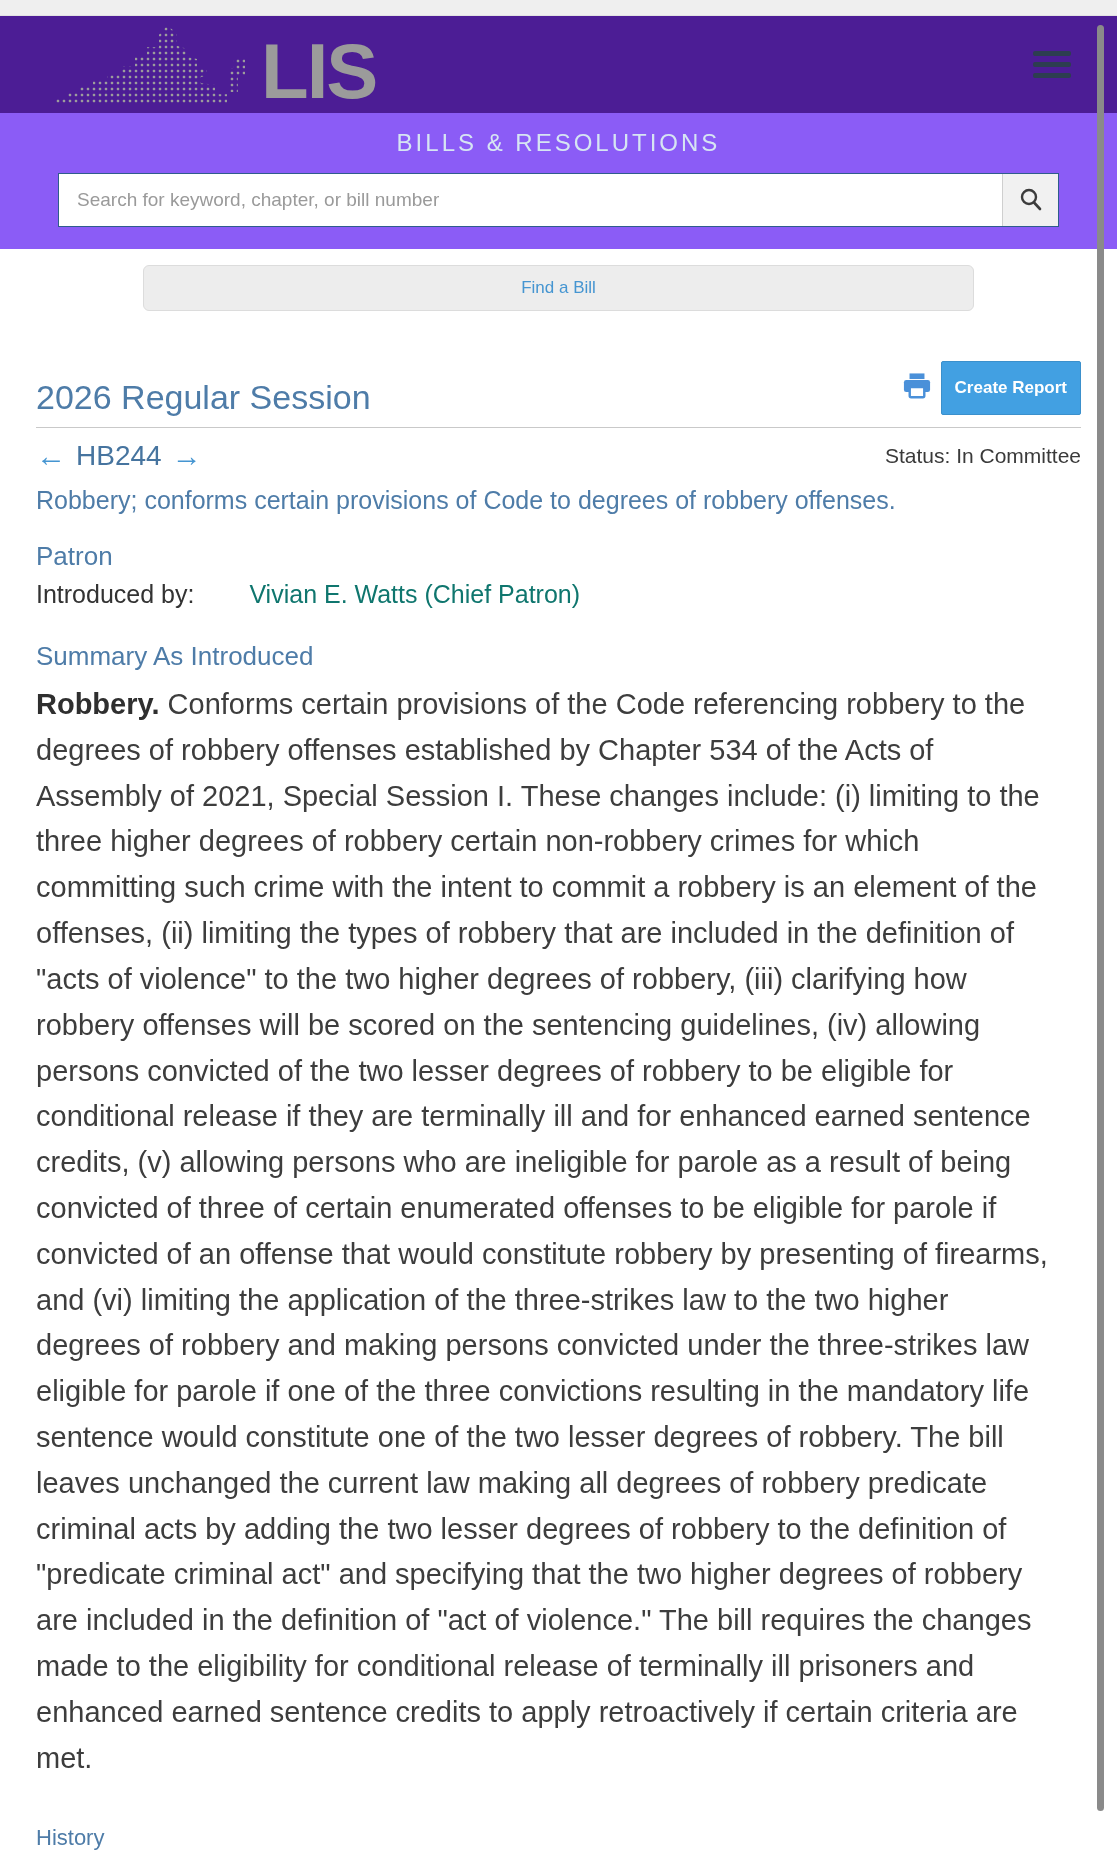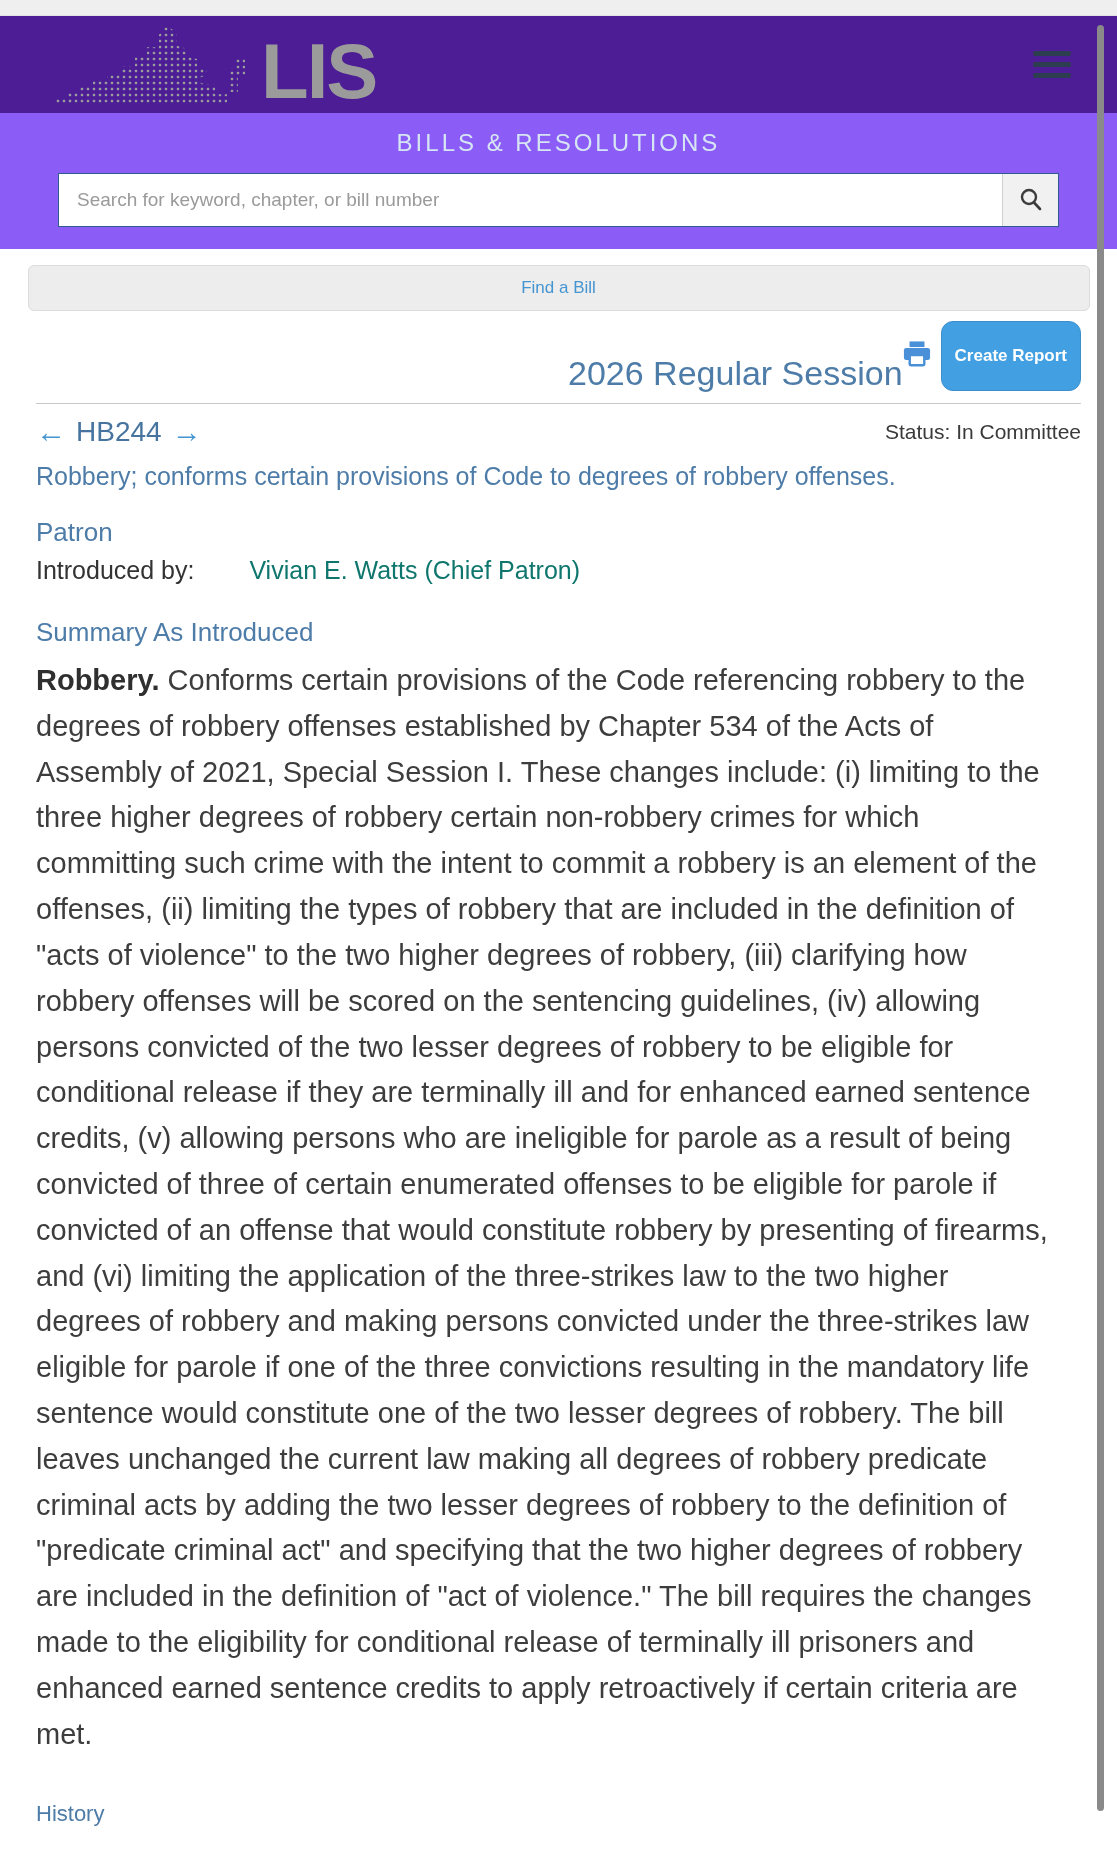--- a/index.html
+++ b/index.html
@@ -34,33 +34,33 @@
                   letter-spacing:3px; font-weight:400; }
   .search-row { margin:16px 58px 0; height:54px; background:#fff; border-radius:0;
                 display:flex; overflow:hidden; border:1px solid #2f5d8c; }
   .search-input { flex:1; border:none; outline:none; font-size:19px; color:#444;
                   padding:0 18px; font-family:"Liberation Sans",sans-serif; }
   .search-input::placeholder { color:#9a9a9a; }
   .search-btn { width:56px; background:#f1f1f1; border:none; border-left:1px solid #cfcfcf;
                 display:flex; align-items:center; justify-content:center; cursor:pointer; }
 
   
-  .find-bar { width:1062px; margin:16px auto 0; height:46px; background:#ededed;
+  .find-bar { width:831px; margin:16px auto 0; height:46px; background:#ededed;
               border:1px solid #dcdcdc; border-radius:6px; display:flex;
               align-items:center; justify-content:center; cursor:pointer; }
   .find-bar span { color:#4595d1; font-size:17px; }
 
   
   .main { padding:10px 36px 0; }
-  .session-row { display:flex; justify-content:flex-end; align-items:flex-end; }
+  .session-row { display:flex; justify-content:space-between; align-items:flex-end;margin-top:40px; }
   .session-title { color:#4e7ca8; font-size:34px; font-weight:400; }
   .report-group { display:flex; align-items:center; gap:10px; padding-bottom:2px; }
   .printer-btn { background:none; border:none; cursor:pointer; display:flex; }
   .create-report-btn { background:#42a0e2; border:1px solid #3b90cc; color:#fff;
-        font-size:17px; font-weight:700; padding:24px 13px; border-radius:12px; cursor:pointer;
+        font-size:17px; font-weight:700; padding:16px 13px; border-radius:2px; cursor:pointer;
         font-family:"Liberation Sans",sans-serif; }
   hr.rule { border:none; border-top:1px solid #c9c9c9; margin:10px 0 12px; }
   .bill-nav-row { display:flex; justify-content:space-between; align-items:center; }
   .bill-nav { font-size:28px; color:#46749f; display:flex; align-items:center; gap:10px; }
   .nav-arrow { color:#4595d1; cursor:pointer; font-size:30px; line-height:1; }
   .status { font-size:21px; color:#3a3a3a; }
   .bill-title { color:#4e7ca8; font-size:25px; font-weight:400; margin-top:14px; }
   .section-label { color:#4e7ca8; font-size:26px; font-weight:400; }
   .patron-label { margin-top:26px; }
   .introduced { font-size:25px; color:#333; margin-top:8px; }

